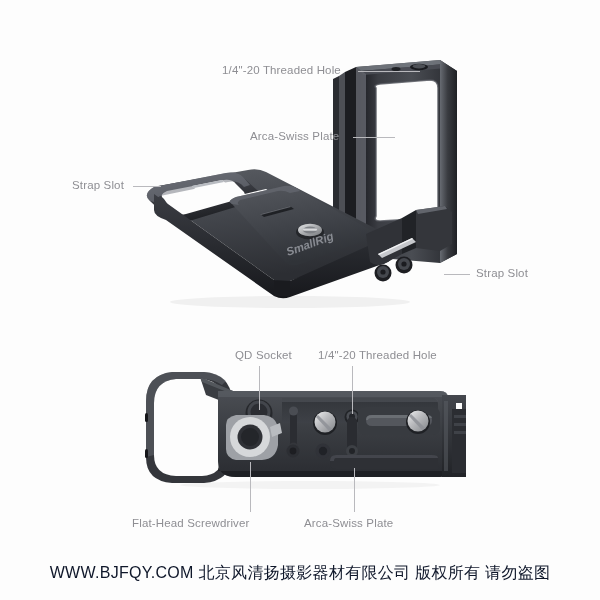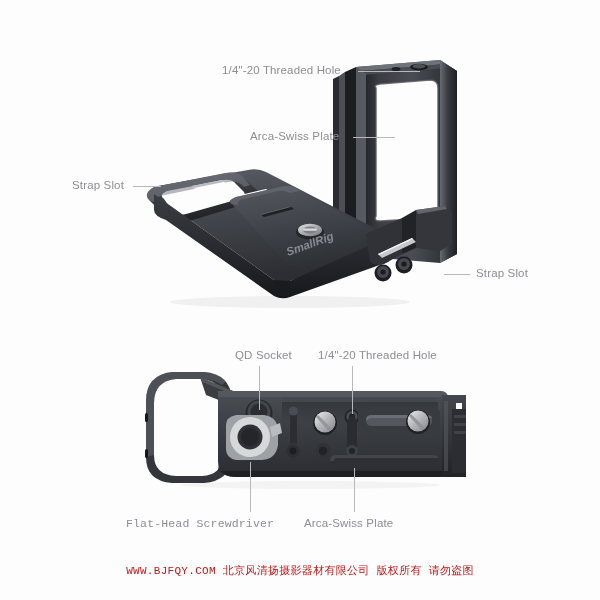--- a/index.html
+++ b/index.html
@@ -30,25 +30,25 @@
   .leader.h { height: 1px; }
   .leader.v { width: 1px; }
 
   
   #watermark {
     position: absolute;
     left: 0;
     top: 563px;
     width: 600px;
     text-align: center;
-    font-size: 11px;
-    color: #b91c1c;
+    font-size: 16px;
+    color: #0f172a;
     letter-spacing: 0.3px;
     white-space: nowrap;
-    font-family: Liberation Mono, monospace;
+    font-family: Liberation Sans, sans-serif;
   }
 
   
   .art { position: absolute; }
   svg { display: block; overflow: visible; }
 </style>
 </head>
 <body>
 
 <div id="page">
@@ -265,21 +265,21 @@
 
   <div class="callout" style="left:476px; top:268px;">Strap Slot</div>
   <div class="leader h" style="left:444px; top:274px; width:26px;"></div>
 
   <div class="callout" style="left:235px; top:350px;">QD Socket</div>
   <div class="leader v" style="left:259px; top:366px; height:44px;"></div>
 
   <div class="callout" style="left:318px; top:350px;">1/4"-20 Threaded Hole</div>
   <div class="leader v" style="left:352px; top:366px; height:48px;"></div>
 
-  <div class="callout" style="left:126px; top:518px;font-family:Liberation Mono, monospace;">Flat-Head Screwdriver</div>
+  <div class="callout" style="left:132px; top:518px;">Flat-Head Screwdriver</div>
   <div class="leader v" style="left:250px; top:462px; height:50px;"></div>
 
   <div class="callout" style="left:304px; top:518px;">Arca-Swiss Plate</div>
   <div class="leader v" style="left:354px; top:468px; height:44px;"></div>
 
   <div id="watermark">WWW.BJFQY.COM 北京风清扬摄影器材有限公司 版权所有 请勿盗图</div>
 
 </div>
 
 </body></html>

